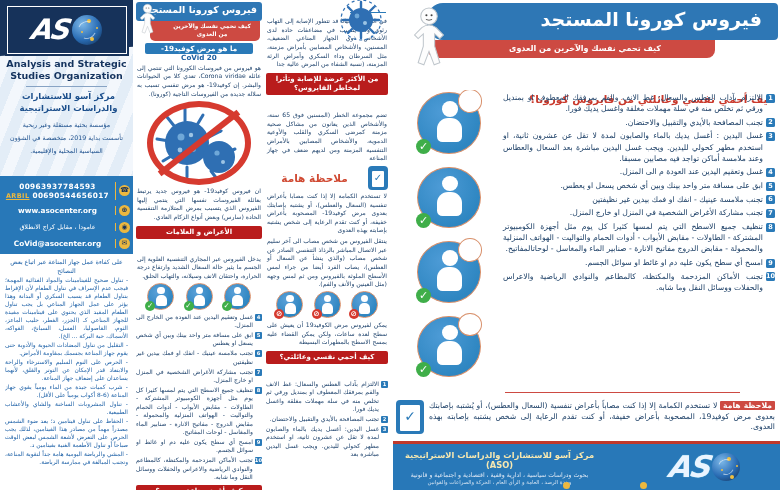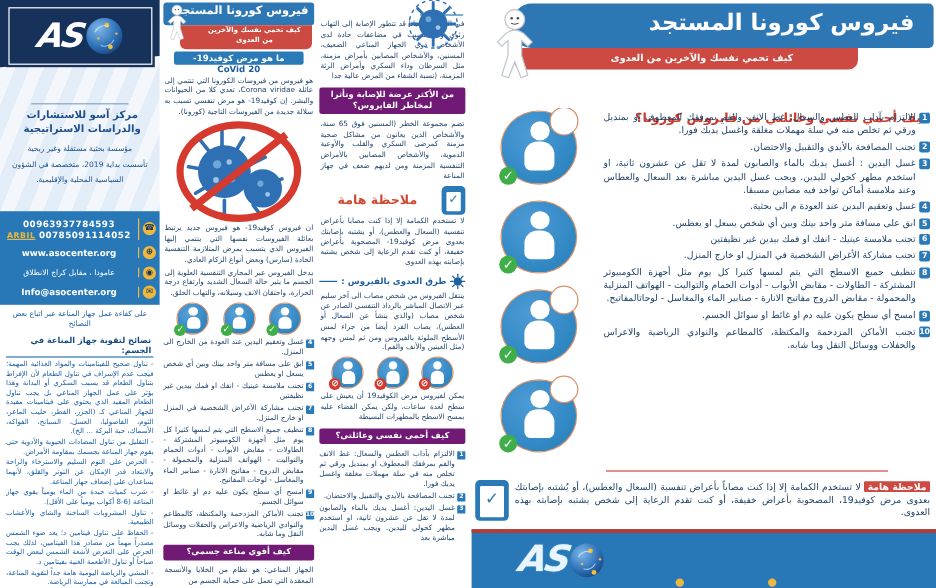--- a/index.html
+++ b/index.html
@@ -46,22 +46,22 @@
   .tips-h{color:#174a85;font-weight:bold;font-size:6.8px;text-align:right;padding:1px 2px;
         border-bottom:1.5px solid #2878b8;margin:3px 0 2px;}
   .tip{font-size:5.9px;line-height:1.36;color:#1b5fa6;text-align:justify;margin-bottom:1px;}
   .tip::before{content:"- ";}
 
   
   .col{position:absolute;top:0;height:490px;overflow:hidden;}
   .col-a{left:136px;width:126px;}
   .col-b{left:266px;width:122px;}
   .mpara{direction:rtl;font-size:6.1px;line-height:1.42;color:#21456e;text-align:justify;margin:2px 1px;}
-  .mh{background:#701a75;color:#fff;font-weight:bold;font-size:7px;text-align:center;
-      padding:2px 3px;border-radius:2px;margin:4px 0 5px;direction:rtl;line-height:1.3;}
+  .mh{background:#b91c1c;color:#fff;font-weight:bold;font-size:7px;text-align:center;
+      padding:2px 3px;border-radius:2px;margin:4px 0 16px;direction:rtl;line-height:1.3;}
   .mh-inline{display:flex;direction:rtl;align-items:center;gap:3px;margin:4px 0 1px;}
   .mh-inline .t{color:#1e5fa0;font-weight:bold;font-size:7.2px;white-space:nowrap;}
   .mh-inline .ln{flex:1;border-top:1.5px solid #1e5fa0;}
   .mnote{display:flex;direction:rtl;align-items:center;gap:5px;margin:3px 0 1px;}
   .mnote .t{color:#d04a33;font-weight:bold;font-size:10.5px;flex:1;text-align:center;}
   .clip{width:20px;height:24px;background:#2a7ab8;border-radius:4px;position:relative;flex:0 0 20px;}
   .clip::before{content:"";position:absolute;left:4px;top:5px;right:4px;bottom:3px;background:#fff;border-radius:1px;}
   .clip::after{content:"✓";position:absolute;left:0;right:0;top:6px;text-align:center;color:#2a7ab8;font-size:10px;font-weight:bold;}
   .ma-banner{position:relative;background:#2e77b5;border-radius:3px;margin-top:2px;height:19px;}
   .ma-banner .t{position:absolute;right:5px;top:2px;color:#fff;font-weight:bold;font-size:9.5px;direction:rtl;}
@@ -140,52 +140,52 @@
 <body>
 
 <div id="page">
 
   <div class="lp">
     <div class="lp-hero"></div>
     <div class="logo">
       <span class="as-txt">AS</span>
       <span class="globe"></span>
     </div>
+    <div class="en-name">Analysis and Strategic Studies Organization</div>
     <div class="lp-div"></div>
     <div class="ar-name" dir="rtl">مركز آسو للاستشارات والدراسات الاستراتيجية</div>
     <div class="ar-desc" dir="rtl">
       <div>مؤسسة بحثية مستقلة وغير ربحية</div>
       <div>تأسست بداية 2019، متخصصة في الشؤون السياسية المحلية والإقليمية.</div>
     </div>
 
     <div class="contact">
       <div class="crow">
         <span class="cicon">☎</span>
         <span class="ctext">
           <div class="num-line">00963937784593</div>
-          <div class="num-line"><span class="arbil">ARBIL</span> <span>00785091114052</span></div>
+          <div class="num-line"><span class="arbil">ARBIL</span> <span>00690544656017</span></div>
         </span>
       </div>
       <div class="crow">
         <span class="cicon">⊕</span>
         <span class="ctext url-line">www.asocenter.org</span>
       </div>
       <div class="crow">
         <span class="cicon">◉</span>
         <span class="ctext addr-line" dir="rtl">عامودا ، مقابل كراج الانطلاق</span>
       </div>
       <div class="crow">
         <span class="cicon">✉</span>
-        <span class="ctext url-line">Info@asocenter.org</span>
+        <span class="ctext url-line">CoVid@asocenter.org</span>
       </div>
     </div>
 
     <div class="tips">
       <div class="tips-intro">على كفاءة عمل جهاز المناعة عبر اتباع بعض النصائح</div>
-      <div class="tips-h">نصائح لتقوية جهاز المناعة في الجسم:</div>
       <div class="tip">تناول صحيح للفيتامينات والمواد الغذائية المهمة؛ فيجب عدم الإسراف في تناول الطعام لأن الإفراط بتناول الطعام قد يسبب السكري أو البدانة وهذا يؤثر على عمل الجهاز المناعي بل يجب تناول الطعام المفيد الذي يحتوي على فيتامينات مفيدة للجهاز المناعي كـ (الجزر، الفطر، حليب الماعز، الثوم، الفاصوليا، العسل، السبانخ، الفواكه، الأسماك، حبة البركة ... الخ).</div>
       <div class="tip">التقليل من تناول المضادات الحيوية والأدوية حتى يقوم جهاز المناعة بجسمك بمقاومة الأمراض.</div>
       <div class="tip">الحرص على النوم السليم والاسترخاء والراحة والابتعاد قدر الإمكان عن التوتر والقلق، لأنهما يساعدان على إضعاف جهاز المناعة.</div>
       <div class="tip">شرب كميات جيدة من الماء يومياً يقوي جهاز المناعة (6-8 أكواب يومياً على الأقل).</div>
       <div class="tip">تناول المشروبات الساخنة والشاي والأعشاب الطبيعية.</div>
       <div class="tip">الحفاظ على تناول فيتامين د؛ يعد ضوء الشمس مصدراً مهماً من مصادر هذا الفيتامين، لذلك يجب الحرص على التعرض لأشعة الشمس لبعض الوقت صباحاً أو تناول الأطعمة الغنية بفيتامين د.</div>
       <div class="tip">المشي والرياضة اليومية هامة جداً لتقوية المناعة، وتجنب المبالغة في ممارسة الرياضة.</div>
 
     </div>
   </div>
@@ -227,20 +227,21 @@
           <circle cx="46" cy="48" r="3" fill="#6fa8d8"></circle>
         <circle cx="44" cy="34" r="2.2" fill="#9cc4e4"></circle>
           <circle cx="33" cy="49" r="2.4" fill="#9cc4e4"></circle>
         <circle cx="70" cy="52" r="2.6" fill="#6fa8d8"></circle>
           <circle cx="76" cy="61" r="2" fill="#9cc4e4"></circle>
       </svg>
       <div class="ban"></div>
     </div>
 
     <div class="mpara">ان فيروس كوفيد19- هو فيروس جديد يرتبط بعائلة الفيروسات نفسها التي ينتمي إليها الفيروس الذي يتسبب بمرض المتلازمة التنفسية الحادة (سارس) وبعض أنواع الزكام العادي.</div>
+    <div class="mh">الأعراض و العلامات</div>
     <div class="mpara">يدخل الفيروس عبر المجاري التنفسية العلوية إلى الجسم ما يثير حالة السعال الشديد وارتفاع درجة الحرارة، واحتقان الانف وسيلانه، والتهاب الحلق.</div>
 
     <div class="mini-row">
       <span class="mini">
           <i class="pp"></i>
           <b class="badge ok">✓</b>
         </span>
       <span class="mini">
           <i class="pp"></i>
           <b class="badge ok">✓</b>
@@ -289,37 +290,20 @@
     <div class="mpara">في التنفس وأحيانا قد تتطور الإصابة إلى التهاب رئوي وقد يتسبب في مضاعفات حادة لدى الأشخاص ذوي الجهاز المناعي الضعيف، المسنين، والأشخاص المصابين بأمراض مزمنة، مثل السرطان وداء السكري وأمراض الرئة المزمنة، (نسبة الشفاء من المرض عالية جدا</div>
     <div class="mh">من الأكثر عرضة للإصابة وتأثرا لمخاطر الفايروس؟</div>
     <div class="mpara">تضم مجموعة الخطر (المسنين فوق 65 سنة، والأشخاص الذين يعانون من مشاكل صحية مزمنة كمرضى السكري والقلب والأوعية الدموية، والأشخاص المصابين بالأمراض التنفسية المزمنة ومن لديهم ضعف في جهاز المناعة</div>
 
     <div class="mnote">
       <span class="clip"></span>
       <span class="t">ملاحظة هامة</span>
     </div>
     <div class="mpara">لا تستخدم الكمامة إلا إذا كنت مصابا بأعراض تنفسية (السعال والعطس)، أو يشتبه بإصابتك بعدوى مرض كوفيد19- المصحوبة بأعراض خفيفة، أو كنت تقدم الرعاية إلى شخص يشتبه بإصابته بهذه العدوى</div>
 
-    <div class="mh-inline">
-      <svg width="13" height="13" viewBox="0 0 20 20">
-        <g stroke="#1e5fa0" stroke-width="1.6" stroke-linecap="round">
-          <line x1="10" y1="0.8" x2="10" y2="4"></line>
-            <line x1="10" y1="16" x2="10" y2="19.2"></line>
-          <line x1="0.8" y1="10" x2="4" y2="10"></line>
-            <line x1="16" y1="10" x2="19.2" y2="10"></line>
-          <line x1="3.4" y1="3.4" x2="5.6" y2="5.6"></line>
-            <line x1="14.4" y1="14.4" x2="16.6" y2="16.6"></line>
-          <line x1="3.4" y1="16.6" x2="5.6" y2="14.4"></line>
-            <line x1="14.4" y1="5.6" x2="16.6" y2="3.4"></line>
-        </g>
-        <circle cx="10" cy="10" r="5.4" fill="#1e5fa0"></circle>
-      </svg>
-      <span class="t">طرق العدوى بالفيروس :</span>
-      <span class="ln"></span>
-    </div>
     <div class="mpara">ينتقل الفيروس من شخص مصاب الى آخر سليم عبر الاتصال المباشر بالرذاذ التنفسي الصادر عن شخص مصاب (والذي ينشأ عن السعال أو العطس)، يصاب الفرد أيضا من جراء لمس الأسطح الملوثة بالفيروس ومن ثم لمس وجهه (مثل العينين والأنف والفم).</div>
 
     <div class="mini-row">
       <span class="mini">
           <i class="pp"></i>
           <b class="badge no">⊘</b>
         </span>
       <span class="mini">
           <i class="pp"></i>
           <b class="badge no">⊘</b>
@@ -408,21 +392,21 @@
         <div class="rp-item">
             <span class="n">2</span>
             <span>تجنب المصافحة بالأيدي والتقبيل والاحتضان.</span>
           </div>
         <div class="rp-item">
             <span class="n">3</span>
             <span>غسل اليدين : أغسل يديك بالماء والصابون لمدة لا تقل عن عشرون ثانية، او استخدم مطهر كحولي لليدين. ويجب غسل اليدين مباشرة بعد السعال والعطاس وعند ملامسة أماكن تواجد فيه مصابين مسبقا.</span>
           </div>
         <div class="rp-item">
             <span class="n">4</span>
-            <span>غسل وتعقيم اليدين عند العودة م  الى بحثية.</span>
+            <span>غسل وتعقيم اليدين عند العودة م  الى المنزل.</span>
           </div>
         <div class="rp-item">
             <span class="n">5</span>
             <span>ابق على مسافة متر واحد بينك وبين أي شخص يسعل او يعطس.</span>
           </div>
         <div class="rp-item">
             <span class="n">6</span>
             <span>تجنب ملامسة عينيك - انفك او فمك بيدين غير نظيفتين</span>
           </div>
         <div class="rp-item">
@@ -448,20 +432,25 @@
 
     <div class="rp-note">
       <span class="clip"></span>
       <span class="note-text">
         <span class="note-label">ملاحظة هامة</span>
         <span>لا تستخدم الكمامة إلا إذا كنت مصاباً بأعراض تنفسية (السعال والعطس)، أو يُشتبه بإصابتك بعدوى مرض كوفيد19، المصحوبة بأعراض خفيفة، أو كنت تقدم الرعاية إلى شخص يشتبه بإصابته بهذه العدوى.</span>
       </span>
     </div>
 
     <div class="rp-footer">
+      <div class="f-text">
+        <div class="f1">مركز آسو للاستشارات والدراسات الاستراتيجية (ASO)</div>
+        <div class="f2">بحوث ودراسات سياسية ، ادارية وقفية ، اقتصادية و اجتماعية و قانونية</div>
+        <div class="f3">وحدة الرصد ، العامة و الرأي العام ، الحركة والصراعات والقوانين</div>
+      </div>
       <div class="f-logo">
         <span class="as-txt">AS</span>
         <span class="globe"></span>
       </div>
       <div class="f-dots">
           <i></i>
           <i></i>
         </div>
     </div>
   </div>

